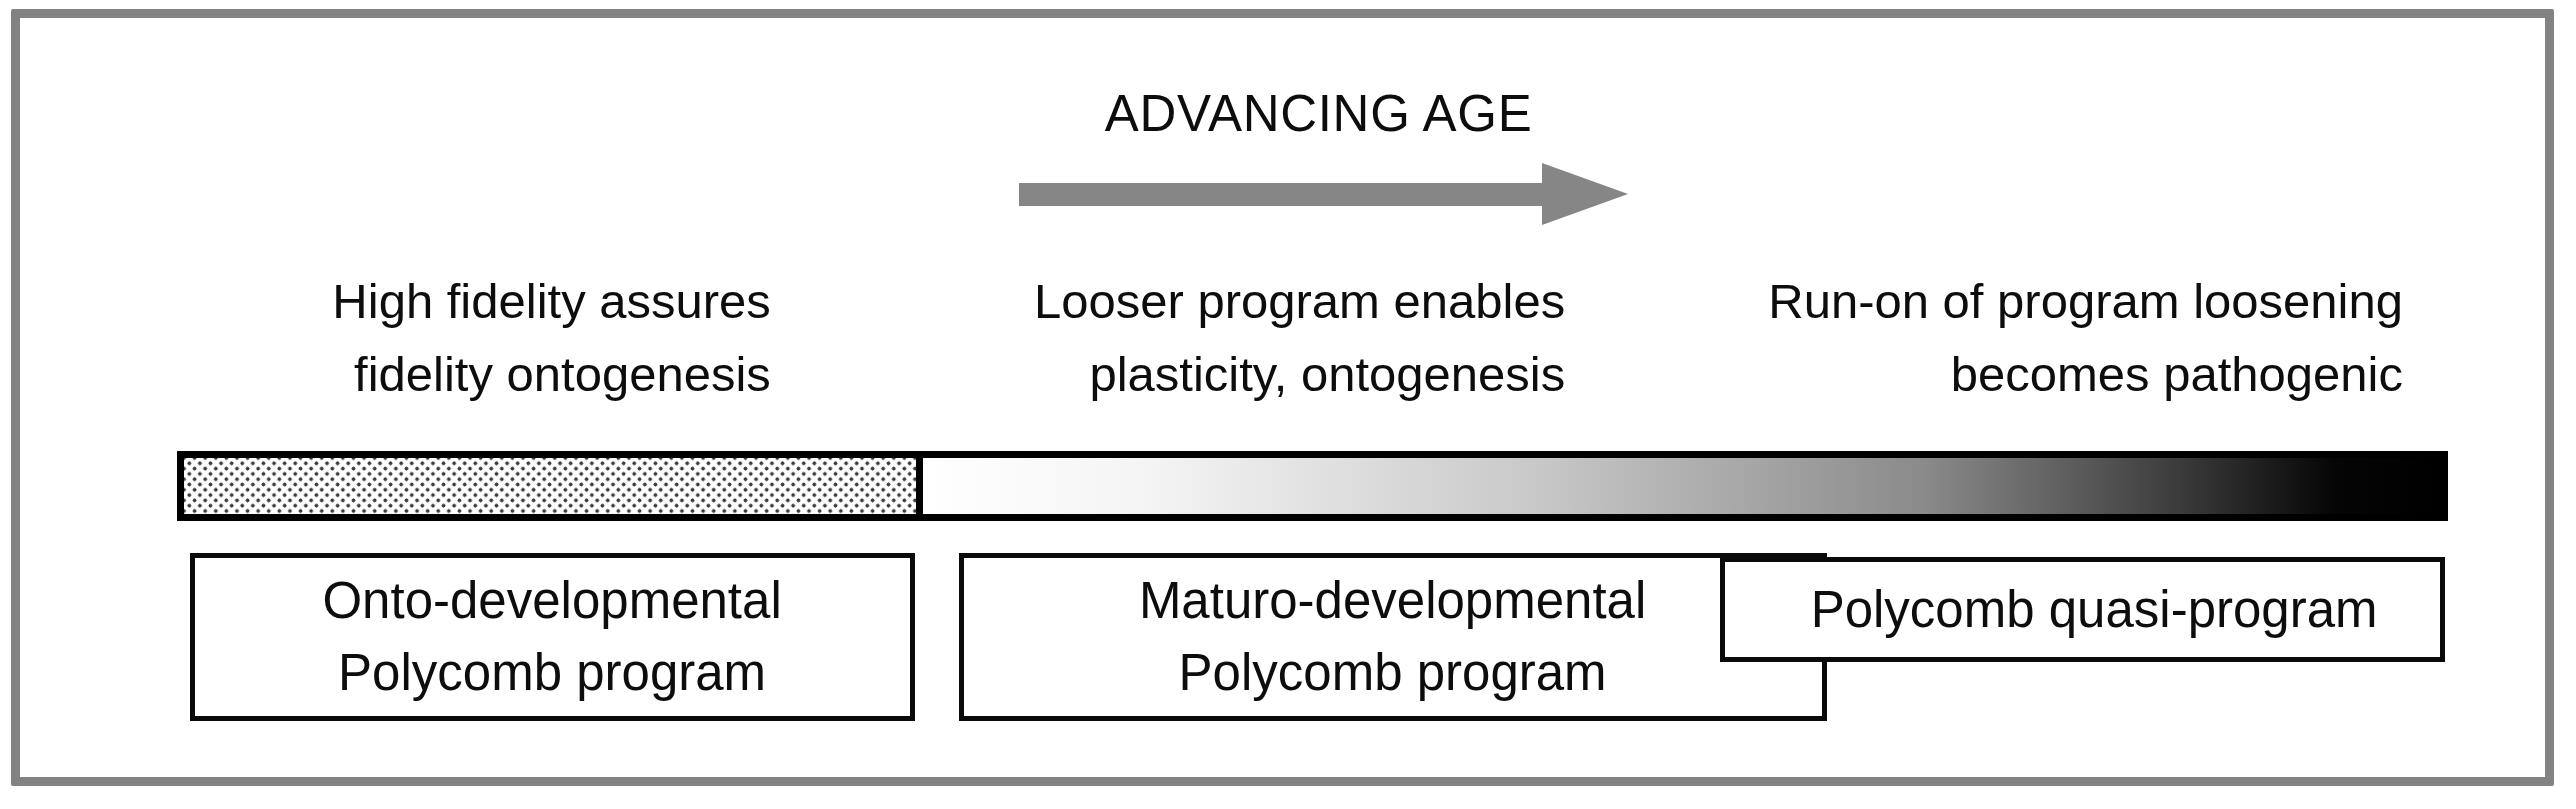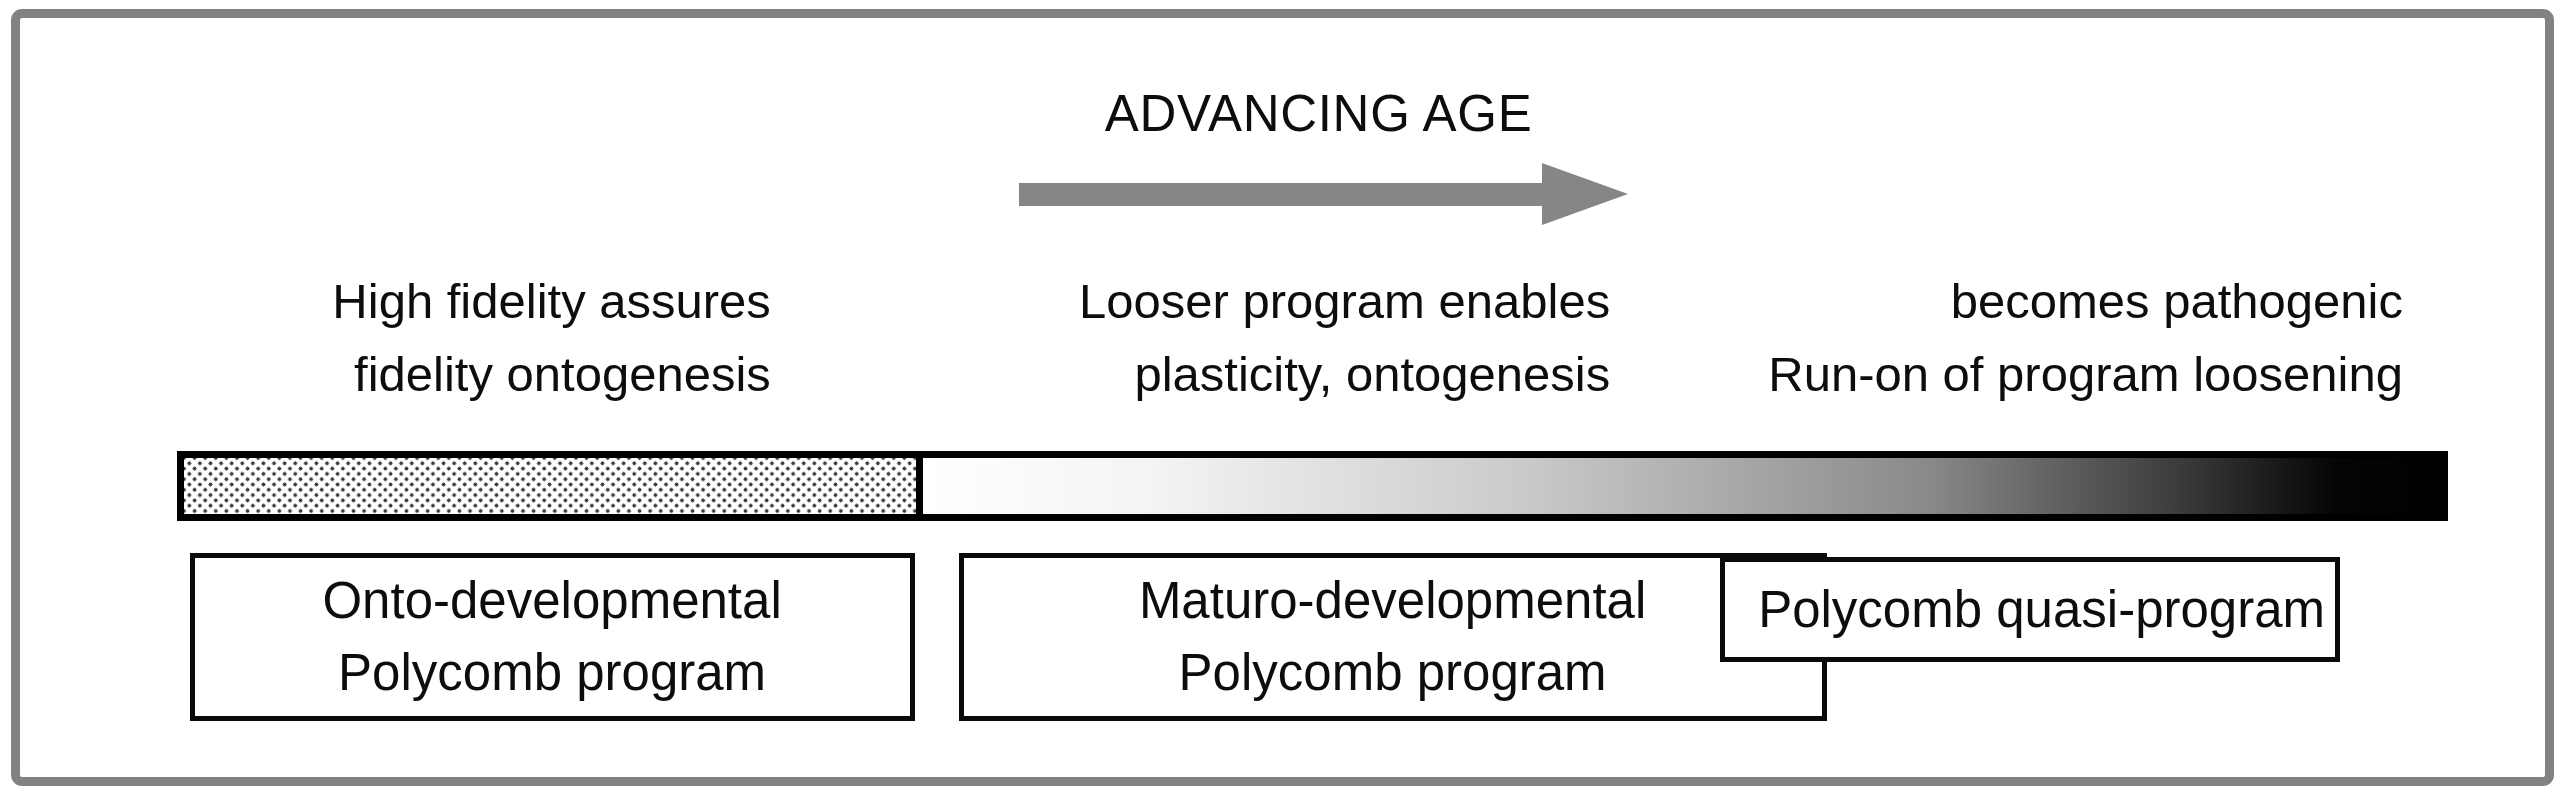--- a/index.html
+++ b/index.html
@@ -18,21 +18,21 @@
   }
   
   .frame {
     position: absolute;
     left: 10.6px;
     top: 9.2px;
     width: 2543px;
     height: 777px;
     box-sizing: border-box;
     border: 9.2px solid #828282;
-    border-radius: 11px;
+    border-radius: 2px;
     background: #ffffff;
   }
   
   .title {
     position: absolute;
     top: 68px;
     left: 1299px;
     transform: translateX(-50%);
     font-size: 51px;
     line-height: 55px;
@@ -64,21 +64,21 @@
     position: absolute;
     top: 247px;
     transform: translateX(-50%);
     text-align: right;
     font-size: 49px;
     line-height: 73px;
     white-space: nowrap;
     color: #0d0d0d;
   }
   .caption-1 { left: 532px; }
-  .caption-2 { left: 1325px; }
+  .caption-2 { left: 1280px; }
   .caption-3 { left: 2066px; }
   .caption span { display: block; }
   
   .bar {
     position: absolute;
     left: 157px;
     top: 433px;
     width: 2271px;
     height: 70px;
     box-sizing: border-box;
@@ -120,21 +120,21 @@
     justify-content: center;
     text-align: center;
     font-size: 51px;
     line-height: 72px;
     white-space: nowrap;
     color: #0d0d0d;
   }
   .pbox span { display: block; }
   .pbox-1 { left: 170px;  top: 535px; width: 725px; height: 168px; }
   .pbox-2 { left: 939px; top: 535px; width: 868px; height: 168px; }
-  .pbox-3 { left: 1700px; top: 539px; width: 620px; height: 105px; padding-left: 24px; }
+  .pbox-3 { left: 1700px; top: 539px; width: 725px; height: 105px; padding-left: 24px; }
 </style>
 </head>
 <body>
 
 <div class="stage">
   <div class="frame">
 
     <div class="title">ADVANCING AGE</div>
 
     <div>
@@ -144,22 +144,22 @@
 
     <div class="caption caption-1">
       <span>High fidelity assures</span>
       <span>fidelity ontogenesis</span>
     </div>
     <div class="caption caption-2">
       <span>Looser program enables</span>
       <span>plasticity, ontogenesis</span>
     </div>
     <div class="caption caption-3">
+      <span>Run-on of program loosening</span>
       <span>becomes pathogenic</span>
-      <span>Run-on of program loosening</span>
     </div>
 
     <div class="bar">
       <div class="bar-stipple"></div>
       <div class="bar-divider"></div>
       <div class="bar-gradient"></div>
     </div>
 
     <div class="pbox pbox-1">
       <span>Onto-developmental</span>

